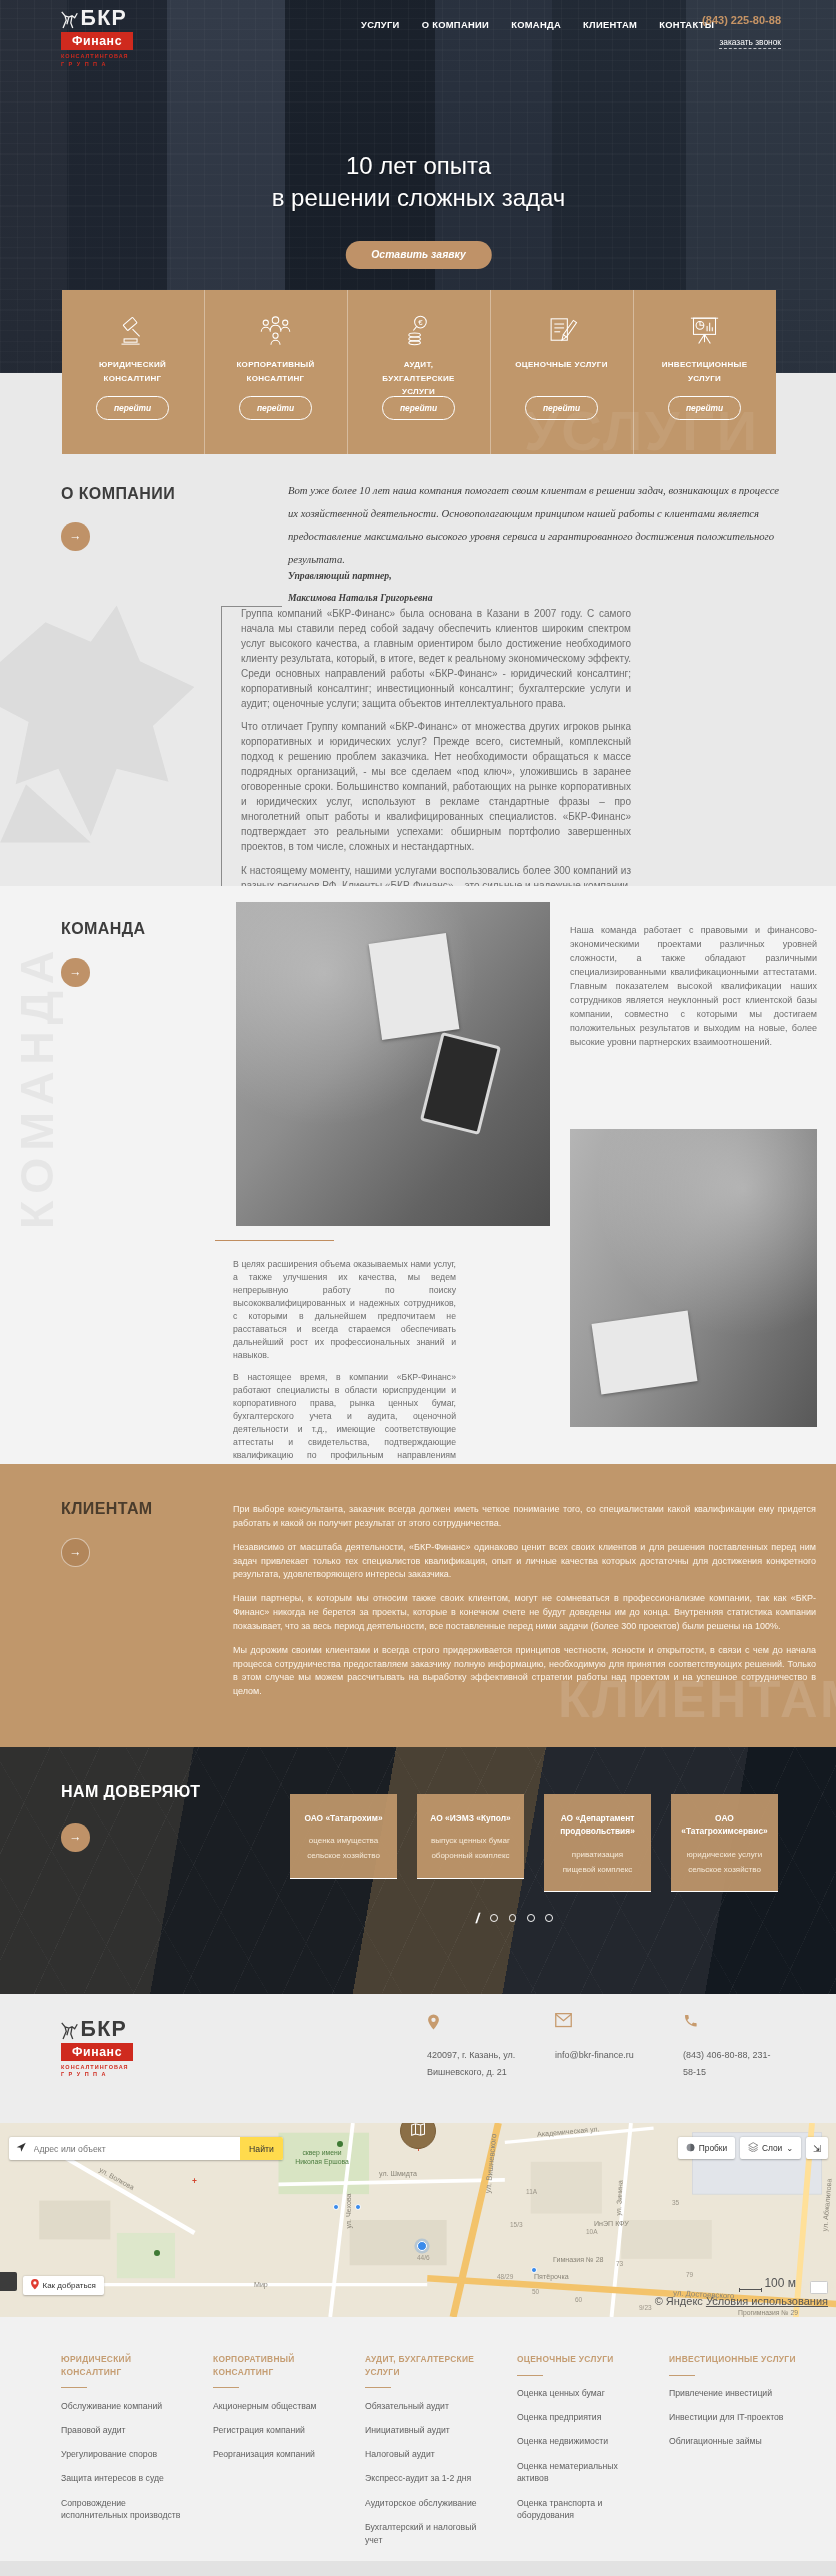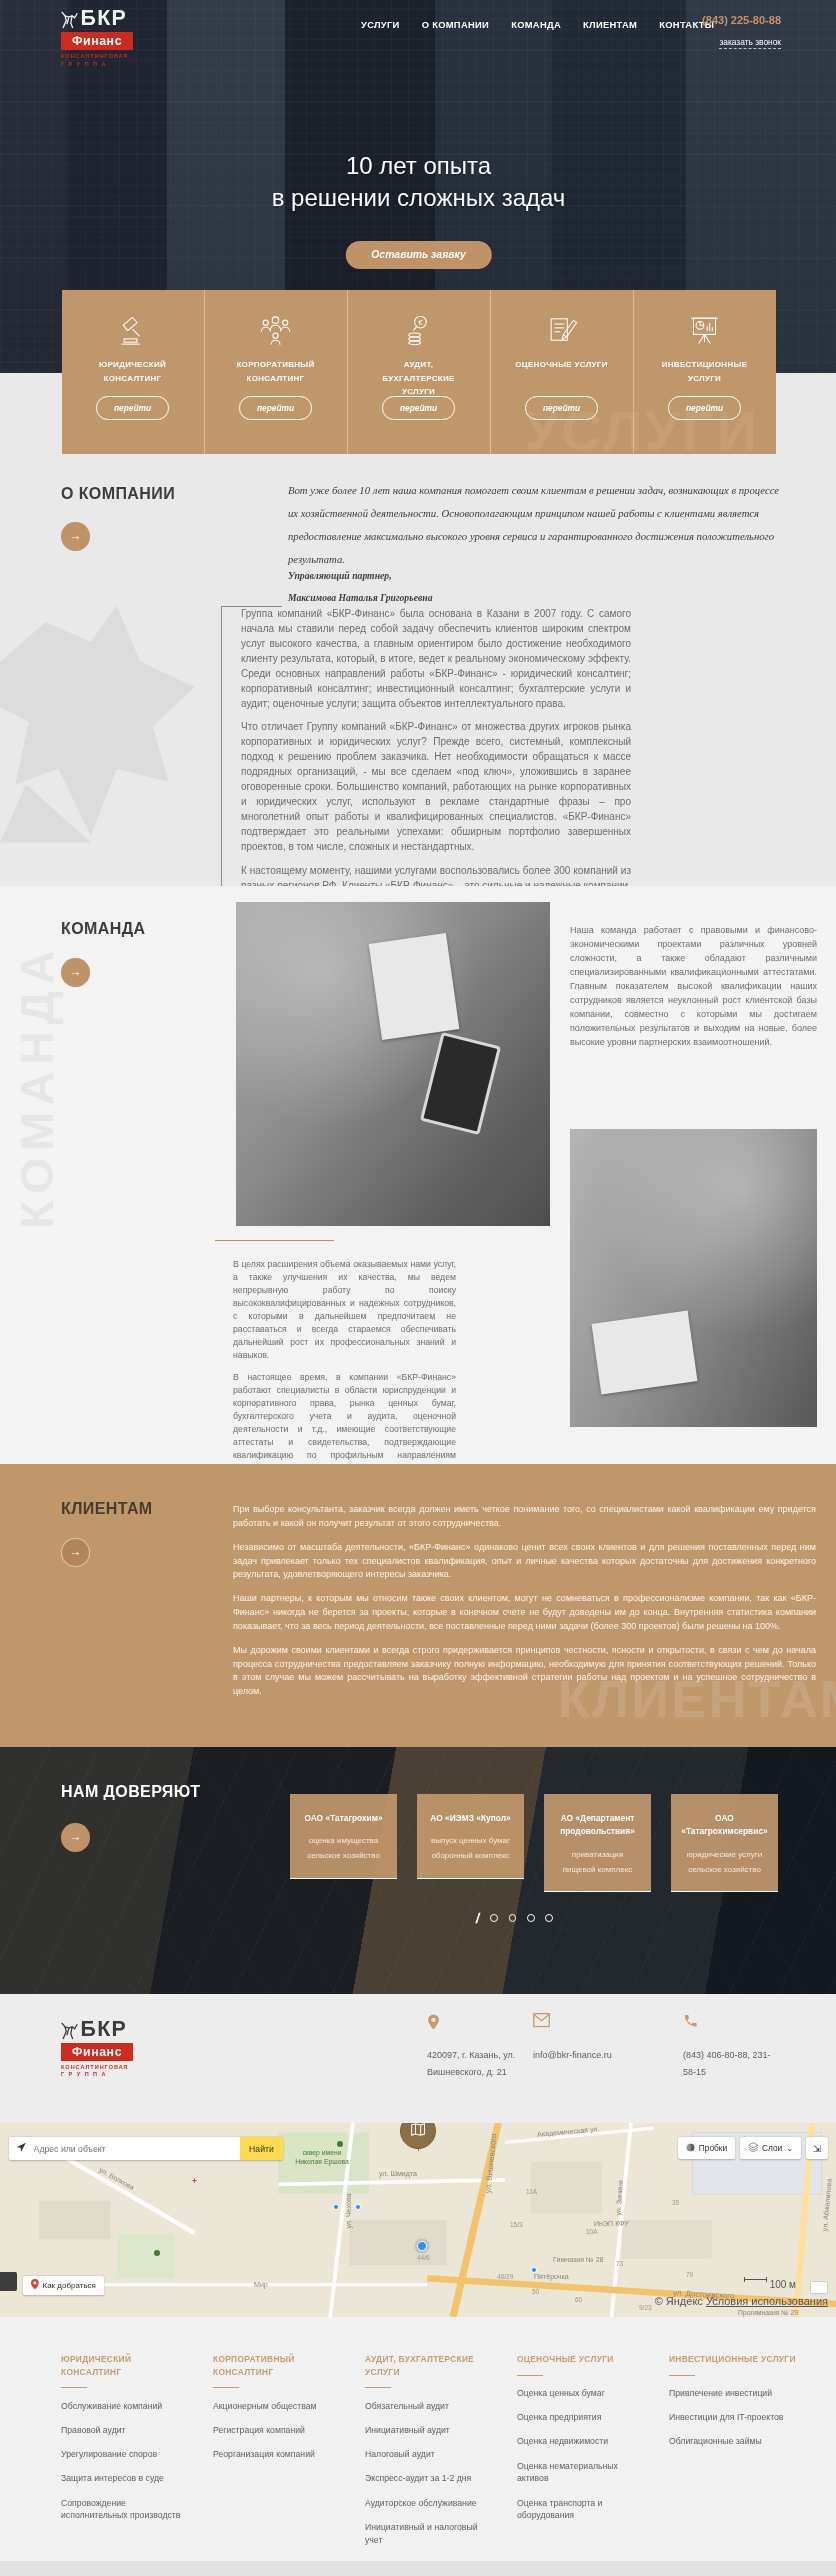--- a/index.html
+++ b/index.html
@@ -91,42 +91,42 @@
   .pg-slash{font-size:14.2px;font-weight:bold;transform:skewX(-8deg)}
   .pg-dot{width:7.8px;height:7.8px;border:1.3px solid #fff;border-radius:50%;cursor:pointer}
 
   
   .contacts{height:129px;background:#ededed}
   .contacts .logo{top:24.6px;color:#3c3c3c}
   .ccol{position:absolute;top:19.4px;width:120px}
   .ccol .cicon{height:19.4px;margin-bottom:14.2px}
   .ccol .ctext{font-size:9px;color:#5f5f5f;line-height:1.9}
   .ccol-addr{left:427px;width:120px}
-  .ccol-mail{left:533px}
+  .ccol-mail{left:555px}
   .ccol-phone{left:683px;width:97px}
 
   
   .map{height:194px;background:#ece6d7;overflow:hidden}
   .map svg.roads{position:absolute;left:0;top:0}
   .map-label{position:absolute;font-size:7.1px;color:#8a8578;white-space:nowrap}
   .map-label.green{color:#4a7a3d;text-align:center;white-space:normal;width:56px;font-size:6.8px;line-height:1.3}
   .map-label.num{font-size:6.5px;color:#9b9588}
   .map-search{position:absolute;left:9px;top:14.2px;width:274px;height:23px;background:#fff;border-radius:1.9px;box-shadow:0 0.6px 1.9px rgba(0,0,0,.25);display:flex;align-items:center}
   .map-search .navarrow{width:24.6px;text-align:center}
   .map-search input{flex:1;border:none;outline:none;font-size:8.7px;color:#333;font-family:"Liberation Sans",sans-serif;background:transparent}
   .map-search .find{width:43px;height:23px;background:#ffdb4d;border:none;border-radius:0 1.9px 1.9px 0;font-size:8.7px;color:#333;cursor:pointer}
   .map-ctl{position:absolute;top:14.2px;height:22px;background:#fff;border-radius:1.9px;box-shadow:0 0.6px 1.9px rgba(0,0,0,.25);display:flex;align-items:center;gap:3.9px;padding:0 7.8px;font-size:8.4px;color:#333;cursor:pointer}
   .ctl-traffic{right:102px}
   .ctl-layers{right:36px}
   .ctl-full{right:9px;width:22px;justify-content:center;padding:0;font-size:9.7px}
   .balloon{position:absolute;left:400px;top:-10.4px;width:36px;height:36px;border-radius:50%;background:#8b6f47;border:1.9px solid #7a5f3a;display:flex;align-items:center;justify-content:center}
   .bluedot{position:absolute;left:417px;top:118px;width:10.4px;height:10.4px;border-radius:50%;background:#3b8beb;border:1.9px solid #fff;box-shadow:0 0 0 2.6px rgba(59,139,235,.25)}
   .map-route{position:absolute;left:23px;bottom:22px;height:19.4px;background:#fff;border-radius:1.9px;box-shadow:0 0.6px 1.9px rgba(0,0,0,.25);display:flex;align-items:center;gap:3.9px;padding:0 7.8px;font-size:8px;color:#333;cursor:pointer}
   .map-corner{position:absolute;left:0;bottom:26px;width:17px;height:19.4px;background:#3c3c3c;border-radius:0 1.9px 1.9px 0;cursor:pointer}
-  .map-scale{position:absolute;right:41px;bottom:27px;font-size:10px;color:#555;display:flex;align-items:flex-start;gap:2.6px}
+  .map-scale{position:absolute;right:41px;bottom:27px;font-size:12px;color:#555;display:flex;align-items:flex-end;gap:2.6px}
   .map-scale .bar{width:23px;height:0.6px;background:#555;position:relative}
   .map-scale .bar::before,.map-scale .bar::after{content:"";position:absolute;top:-1.9px;width:0.6px;height:4.5px;background:#555}
   .map-scale .bar::after{right:0}
   .ruler{position:absolute;right:9px;bottom:23px;width:18px;height:13px;background:#fff;border:0.6px solid #ccc;border-radius:1.3px;cursor:pointer}
   .map-attrib{position:absolute;right:9px;bottom:10.4px;font-size:11px;color:#555}
   .map-attrib a{text-decoration:underline}
   .redcross{position:absolute;color:#d2452f;font-weight:bold;font-size:8.4px}
   .tree{position:absolute;width:5.8px;height:5.8px;background:#3f7a35;border-radius:50%}
   .busdot{position:absolute;width:5.8px;height:5.8px;background:#3b8beb;border:1.3px solid #fff;border-radius:50%}
 
@@ -533,21 +533,21 @@
     <a>Реорганизация компаний</a>
   </div>
   <div class="fcol">
     <div class="fcol-title">АУДИТ, БУХГАЛТЕРСКИЕ УСЛУГИ</div>
     <div class="fcol-rule"></div>
     <a>Обязательный аудит</a>
     <a>Инициативный аудит</a>
     <a>Налоговый аудит</a>
     <a>Экспресс-аудит за 1-2 дня</a>
     <a>Аудиторское обслуживание</a>
-    <a>Инициативный и налоговый учет</a>
+    <a>Бухгалтерский и налоговый учет</a>
   </div>
   <div class="fcol">
     <div class="fcol-title">ОЦЕНОЧНЫЕ УСЛУГИ</div>
     <div class="fcol-rule"></div>
     <a>Оценка ценных бумаг</a>
     <a>Оценка предприятия</a>
     <a>Оценка недвижимости</a>
     <a>Оценка нематериальных активов</a>
     <a>Оценка транспорта и оборудования</a>
   </div>

